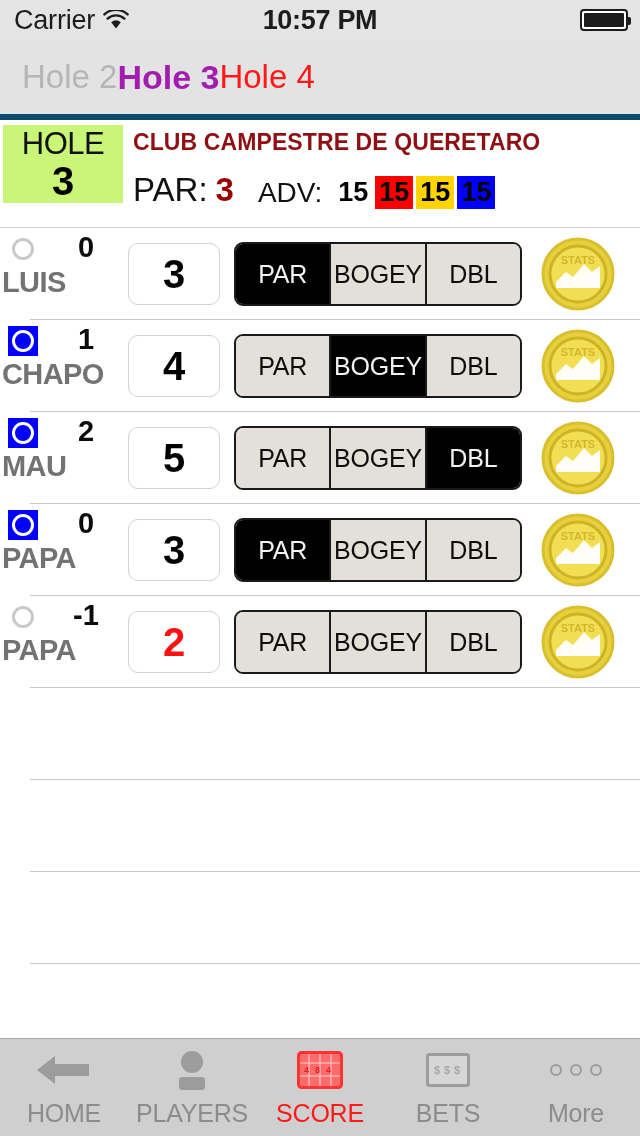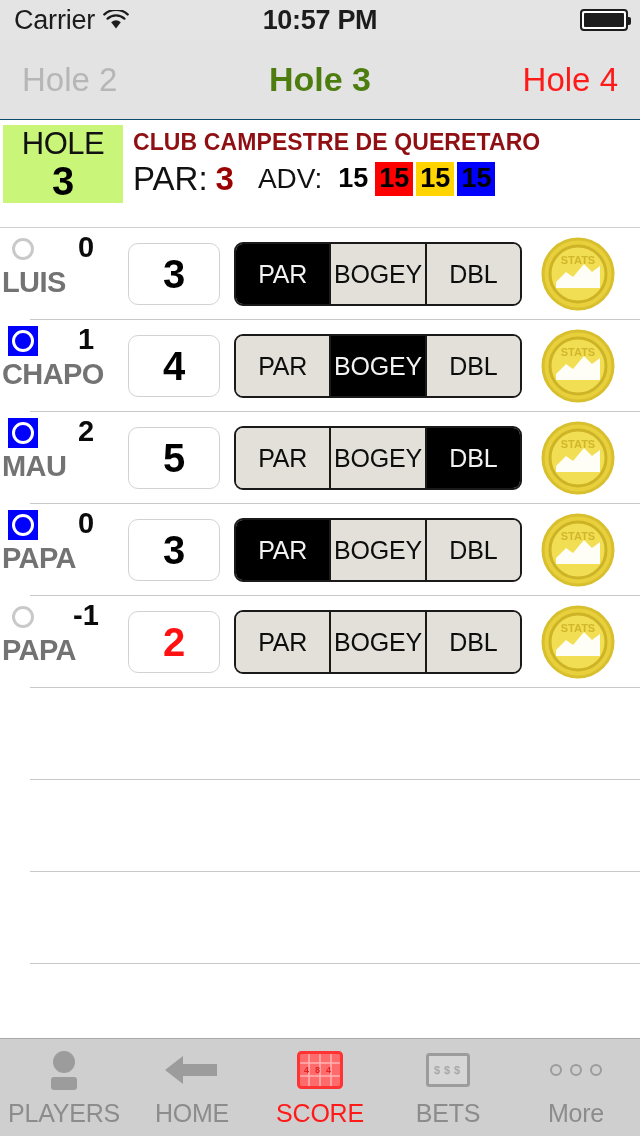--- a/index.html
+++ b/index.html
@@ -33,26 +33,26 @@
   .battery-fill { width: 100%; height: 100%; background: #1c1c1c; border-radius: 1px; }
   .battery-cap {
     position: absolute; right: -5px; top: 6px; width: 3px; height: 8px;
     background: #1c1c1c; border-radius: 0 2px 2px 0;
   }
 
   
   .navbar {
     position: absolute; top: 40px; left: 0; width: 640px; height: 80px;
     background: #e3e3e3;
-    border-bottom: 1px solid #0c4a6e;
-    display: flex; align-items: center; justify-content: space-between;
+    border-bottom: 6px solid #0c4a6e;
+    display: flex; align-items: center; 
     padding: 0 22px;
   }
   .nav-prev { font-size: 33px; color: #b6b6b6; }
-  .nav-title { font-size: 34px; font-weight: bold; color: #4d7c0f; }
+  .nav-title { font-size: 34px; font-weight: bold; color: #a21caf; }
   .nav-next { font-size: 33px; color: #ff1a1a; }
 
   
   .hole-header {
     position: absolute; top: 121px; left: 0; width: 640px; height: 107px;
     background: #ffffff; display: flex; align-items: flex-start;
     border-bottom: 1px solid #cfcfcf;
   }
   .hole-badge {
     width: 120px; height: 78px; margin: 4px 0 0 3px;
@@ -60,21 +60,21 @@
     display: flex; flex-direction: column; align-items: center; justify-content: center;
     line-height: 1;
   }
   .hole-badge-label { font-size: 31px; color: #111; letter-spacing: -0.5px; }
   .hole-badge-num { font-size: 40px; font-weight: bold; color: #000; margin-top: 2px; }
   .hole-info { flex: 1; padding: 8px 0 0 10px; }
   .club-name {
     font-size: 23px; font-weight: bold; color: #8f0f12; letter-spacing: 0.1px;
   }
   .par-line {
-    margin-top: 4px; display: flex; align-items: center; gap: 0;
+    margin-top: 15px; display: flex; align-items: flex-end; gap: 0;
     font-size: 33px; color: #111;
   }
   .par-label { font-size: 33px; color: #111; }
   .par-value { font-size: 33px; font-weight: bold; color: #9b0000; margin-left: 8px; }
   .adv-label { font-size: 28px; color: #111; margin-left: 24px; }
   .adv-list { display: flex; align-items: center; gap: 3px; margin-left: 12px; }
   .adv-chip {
     font-size: 27px; font-weight: bold; color: #000; padding: 1px 4px;
     line-height: 1.15; min-width: 38px; text-align: center;
   }
@@ -340,34 +340,34 @@
       </div>
       <div class="erow"></div>
       <div class="erow"></div>
       <div class="erow"></div>
       <div class="erow"></div>
     </div>
 
   <div class="tabbar" id="tabbar">
       <div class="tab">
         <div class="tab-icon">
+          <svg width="58" height="40" viewBox="0 0 58 40">
+            <path d="M2 20 L20 6 L20 14 L54 14 L54 26 L20 26 L20 34 Z" fill="#9c9c9c"></path>
+          </svg>
+        </div>
+        <div class="tab-label">HOME</div>
+      </div>
+      <div class="tab">
+        <div class="tab-icon">
           <svg width="44" height="42" viewBox="0 0 44 42">
             <circle cx="22" cy="13" r="11" fill="#9c9c9c"></circle>
             <rect x="9" y="28" width="26" height="13" rx="3" fill="#9c9c9c"></rect>
           </svg>
         </div>
         <div class="tab-label">PLAYERS</div>
-      </div>
-      <div class="tab">
-        <div class="tab-icon">
-          <svg width="58" height="40" viewBox="0 0 58 40">
-            <path d="M2 20 L20 6 L20 14 L54 14 L54 26 L20 26 L20 34 Z" fill="#9c9c9c"></path>
-          </svg>
-        </div>
-        <div class="tab-label">HOME</div>
       </div>
       <div class="tab active">
         <div class="tab-icon">
           <svg width="46" height="38" viewBox="0 0 46 38">
             <rect x="1.5" y="1.5" width="43" height="35" rx="3" fill="#ff6b6b" stroke="#ff3333" stroke-width="3"></rect>
             <g stroke="#ffb3b3" stroke-width="1.6">
               <line x1="12" y1="3" x2="12" y2="35"></line>
               <line x1="23" y1="3" x2="23" y2="35"></line>
               <line x1="34" y1="3" x2="34" y2="35"></line>
               <line x1="3" y1="12" x2="43" y2="12"></line>

